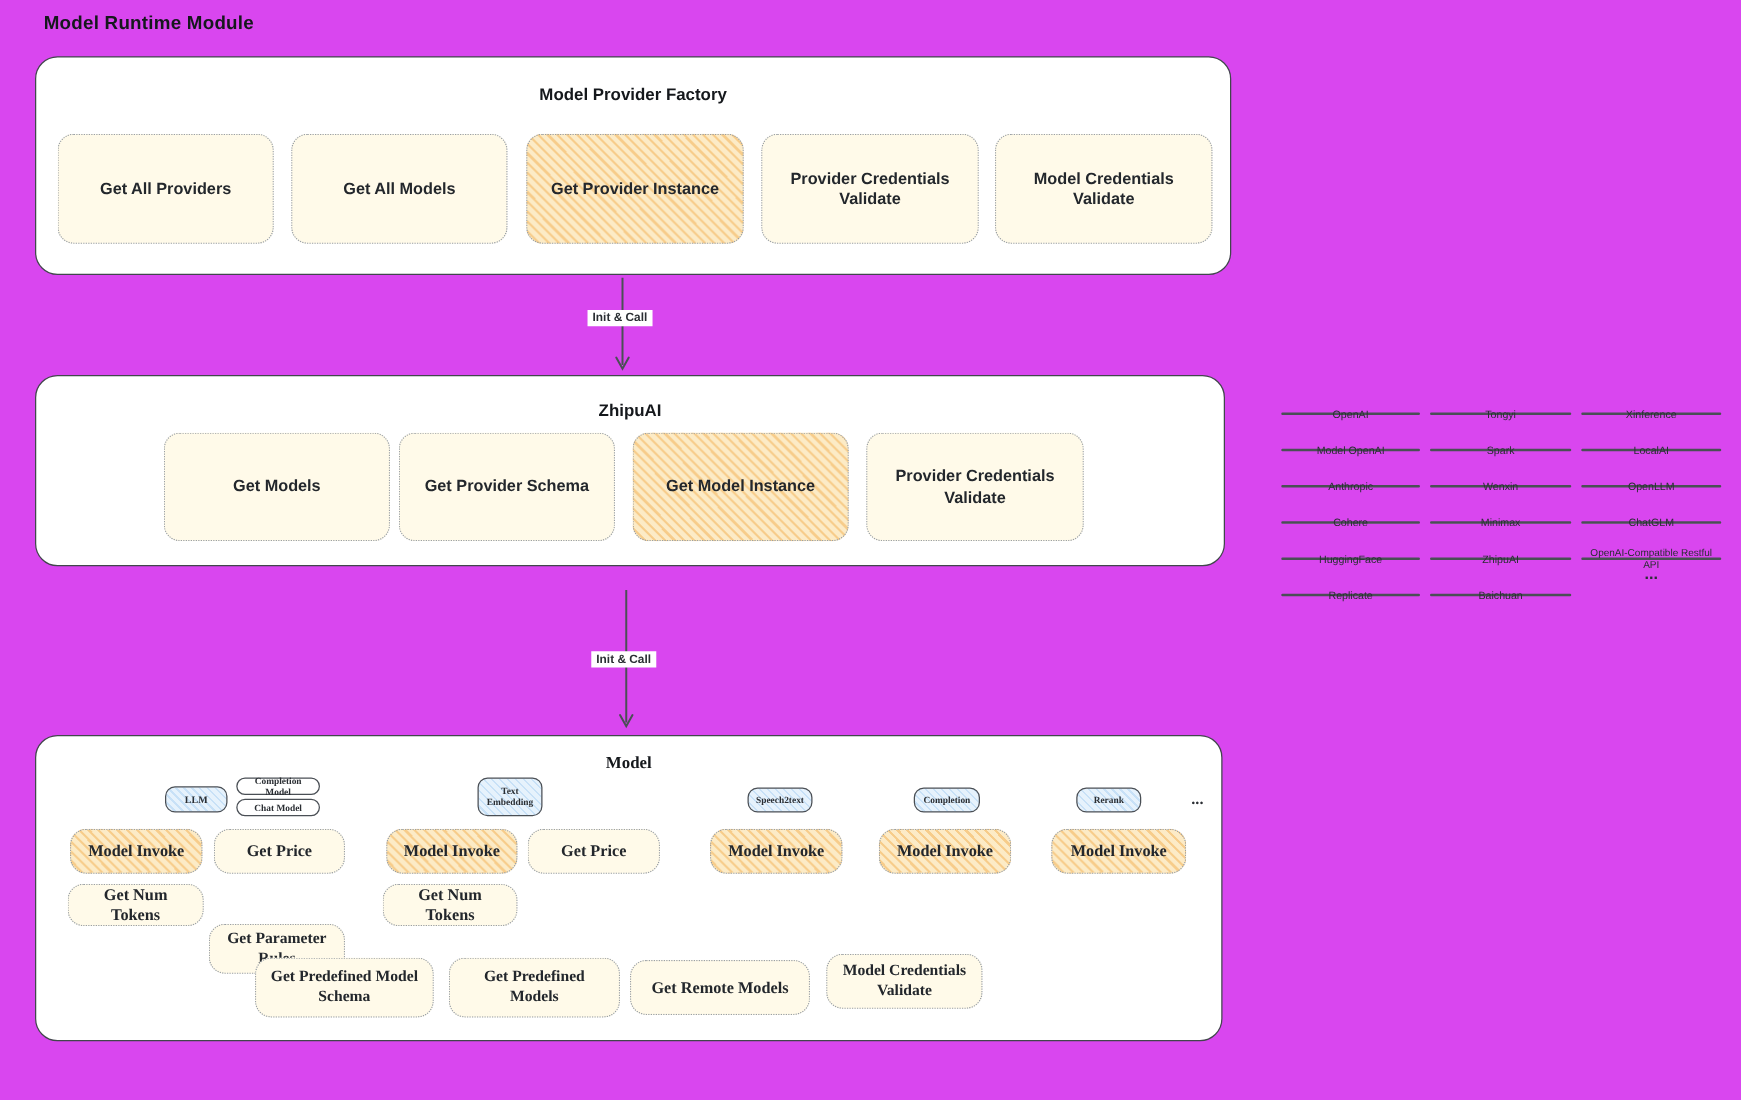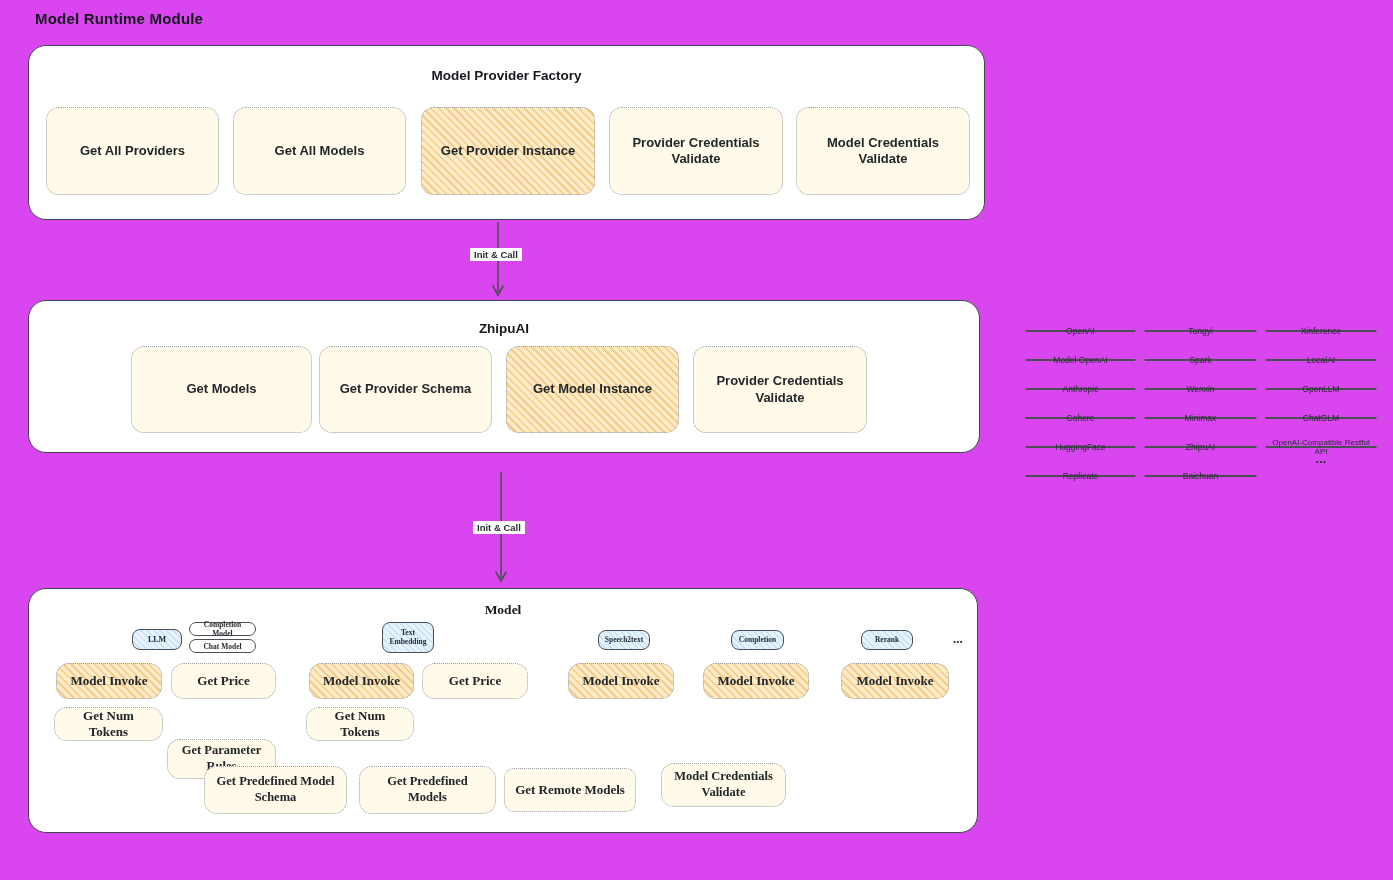--- a/index.html
+++ b/index.html
@@ -158,17 +158,17 @@
     <div class="sketch-btn fill-orange" style="left:539px;top:74px;width:106px;height:36px;">Model Invoke</div>
     <div class="sketch-btn fill-orange" style="left:674px;top:74px;width:106px;height:36px;">Model Invoke</div>
     <div class="sketch-btn fill-orange" style="left:812px;top:74px;width:108px;height:36px;">Model Invoke</div>
 
     <div class="sketch-btn fill-cream" style="left:25px;top:118px;width:109px;height:34px;">Get Num Tokens</div>
     <div class="sketch-btn fill-cream" style="left:138px;top:114px;width:109px;height:40px;font-size:12.5px;margin-top:36px;">Get Parameter Rules</div>
     <div class="sketch-btn fill-cream" style="left:277px;top:118px;width:108px;height:34px;">Get Num Tokens</div>
 
     <div class="sketch-btn fill-cream" style="left:175px;top:177px;width:143px;height:48px;font-size:12.5px;">Get Predefined Model Schema</div>
     <div class="sketch-btn fill-cream" style="left:330px;top:177px;width:137px;height:48px;font-size:12.5px;">Get Predefined Models</div>
-    <div class="sketch-btn fill-cream" style="left:475px;top:179px;width:132px;height:44px;border-radius:10px;">Get Remote Models</div>
+    <div class="sketch-btn fill-cream" style="left:475px;top:179px;width:144px;height:44px;">Get Remote Models</div>
     <div class="sketch-btn fill-cream" style="left:632px;top:174px;width:125px;height:44px;font-size:12.5px;">Model Credentials Validate</div>
   </div>
 
 </div>
 
 </body></html>

